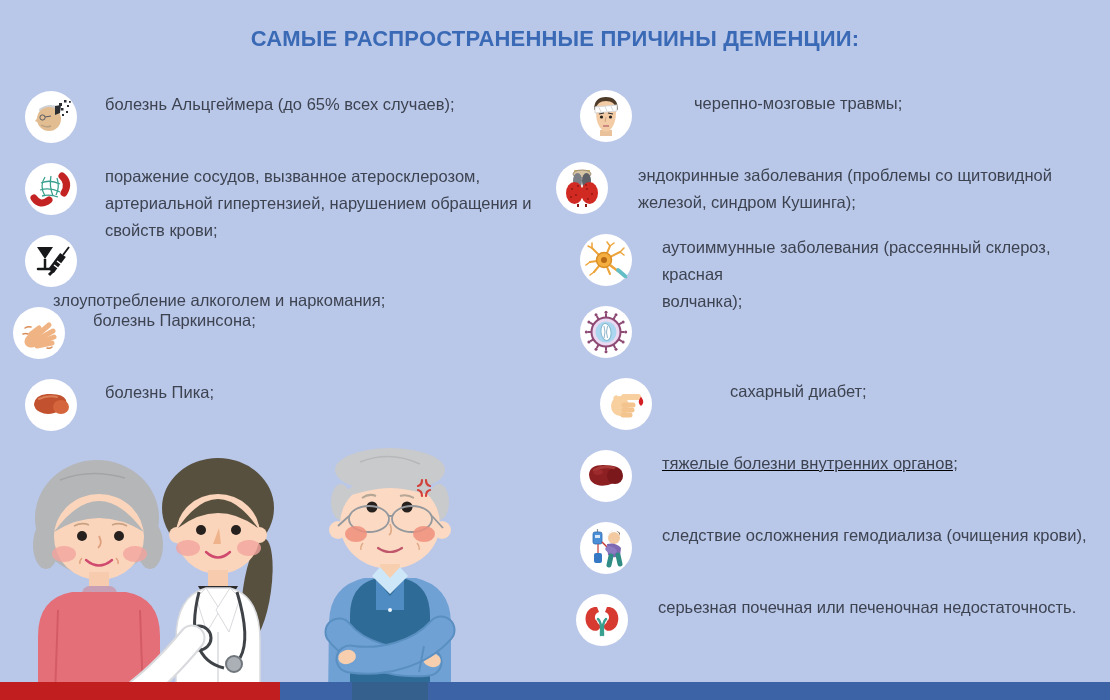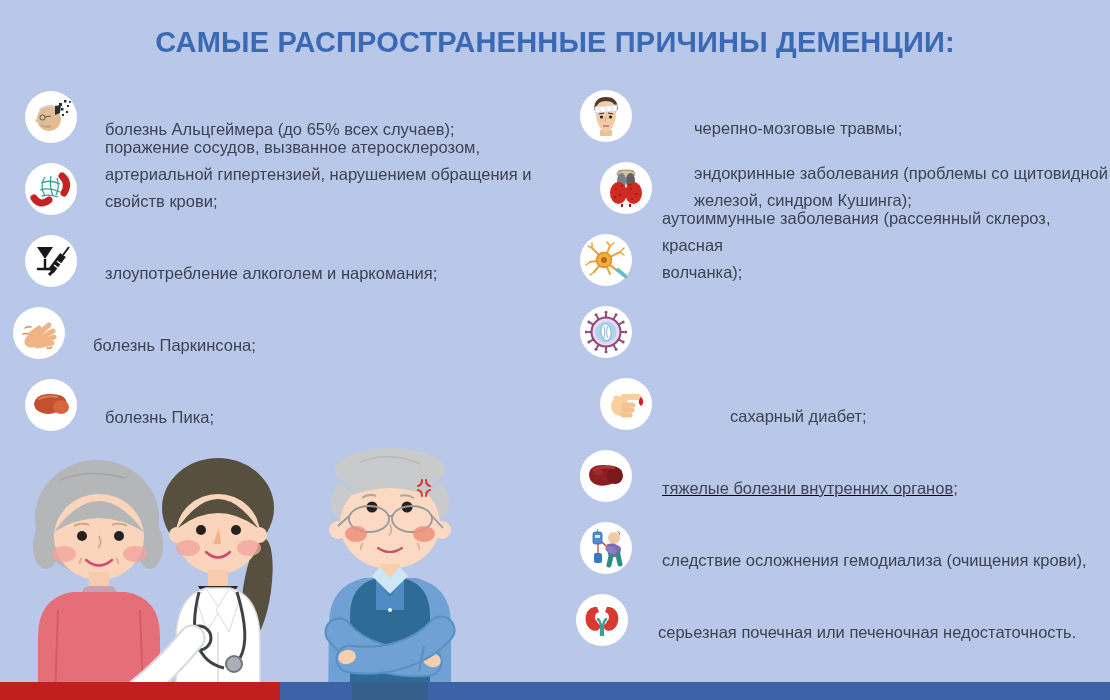--- a/index.html
+++ b/index.html
@@ -1,20 +1,20 @@
 <!DOCTYPE html>
 <html><head>
 <meta charset="utf-8">
 <style>
   html,body{margin:0;padding:0;}
   body{font-family:"Liberation Sans","DejaVu Sans",sans-serif;}
   .stage{position:relative;width:1110px;height:700px;background:#b9c7e9;overflow:hidden;}
   .title{position:absolute;left:0;top:26px;width:1110px;text-align:center;
-         font-size:29px;font-weight:bold;color:#3a6ab5;letter-spacing:.2px;}
-  .row{position:absolute;display:flex;align-items:flex-end;height:52px;}
+         font-size:22px;font-weight:bold;color:#3a6ab5;letter-spacing:.2px;}
+  .row{position:absolute;display:flex;align-items:flex-start;height:52px;}
   .icon-circle{width:52px;height:52px;flex:0 0 52px;}
   .icon-circle svg{display:block;}
   .item-text{margin-left:28px;font-size:16.5px;line-height:27px;color:#3d4350;
              white-space:pre-line;}
   .col-right .item-text{margin-left:30px;}
   .bar{position:absolute;top:682px;height:18px;z-index:3;}
   .bar-red{left:0;width:280px;background:#c01e1f;}
   .bar-blue{left:280px;width:830px;background:#3d63a7;}
   .bar-patch{position:absolute;left:352px;top:682px;width:76px;height:18px;background:#35608d;z-index:4;}
   .figures{position:absolute;left:0;top:440px;z-index:2;}
@@ -65,21 +65,21 @@
           <path d="M 15,27 q 10,-3 20,2"></path>
             <path d="M 17,33 q 8,-2 16,1"></path>
         </g>
       </svg>
     </span>
     <span class="item-text">поражение сосудов, вызванное атеросклерозом,
 артериальной гипертензией, нарушением обращения и
 свойств крови;</span>
   </div>
 
-  <div class="row" style="left:25px;top:235px;">
+  <div class="row" style="left:25px;top:235px;flex-direction:column;">
     <span class="icon-circle">
       <svg width="52" height="52" viewBox="0 0 52 52">
         <circle cx="26" cy="26" r="26" fill="#ffffff"></circle>
         <path d="M 12,12 L 28,12 L 20,24 Z" fill="#17181a"></path>
         <path d="M 20,24 L 20,33" stroke="#17181a" stroke-width="2.5"></path>
         <path d="M 13,34 L 27,34" stroke="#17181a" stroke-width="2.5" stroke-linecap="round"></path>
         <path d="M 26,36 L 38,20" stroke="#17181a" stroke-width="7"></path>
         <path d="M 29,30 l 4,3 M 32,26 l 4,3" stroke="#ffffff" stroke-width="1.5"></path>
         <path d="M 24,40 l 5,-5" stroke="#17181a" stroke-width="3"></path>
         <path d="M 38,20 L 44,12" stroke="#17181a" stroke-width="1.8"></path>
@@ -134,21 +134,21 @@
         <circle cx="21.5" cy="27" r="1.6" fill="#26211e"></circle>
           <circle cx="30.5" cy="27" r="1.6" fill="#26211e"></circle>
         <path d="M 19,24 l 5,-1 M 28,23 l 5,1" stroke="#3a3a3a" stroke-width="1.2"></path>
         <path d="M 26,27 l -1,5" stroke="#cfa380" stroke-width="1"></path>
         <path d="M 23,36 l 6,0" stroke="#b3636f" stroke-width="1.3"></path>
       </svg>
     </span>
     <span class="item-text">черепно-мозговые травмы;</span>
   </div>
 
-  <div class="row col-right" style="left:600px;top:162px;gap:12px;">
+  <div class="row col-right" style="left:556px;top:162px;">
     <span class="icon-circle">
       <svg width="52" height="52" viewBox="0 0 52 52">
         <circle cx="26" cy="26" r="26" fill="#ffffff"></circle>
         <path d="M 18,9 L 34,9" stroke="#caa94e" stroke-width="1.6"></path>
         <ellipse cx="26" cy="12" rx="9" ry="4" fill="#d6c4a4" stroke="#8a7b5e" stroke-width=".8"></ellipse>
         <ellipse cx="21.5" cy="19" rx="4.5" ry="8" fill="#7b7f86"></ellipse>
         <ellipse cx="30.5" cy="19" rx="4.5" ry="8" fill="#5d6167"></ellipse>
         <ellipse cx="18.5" cy="31" rx="8.5" ry="11" fill="#d02a22"></ellipse>
         <ellipse cx="33.5" cy="31" rx="8.5" ry="11" fill="#d02a22"></ellipse>
         <rect x="22" y="28" width="8" height="7" rx="3" fill="#d02a22"></rect>

